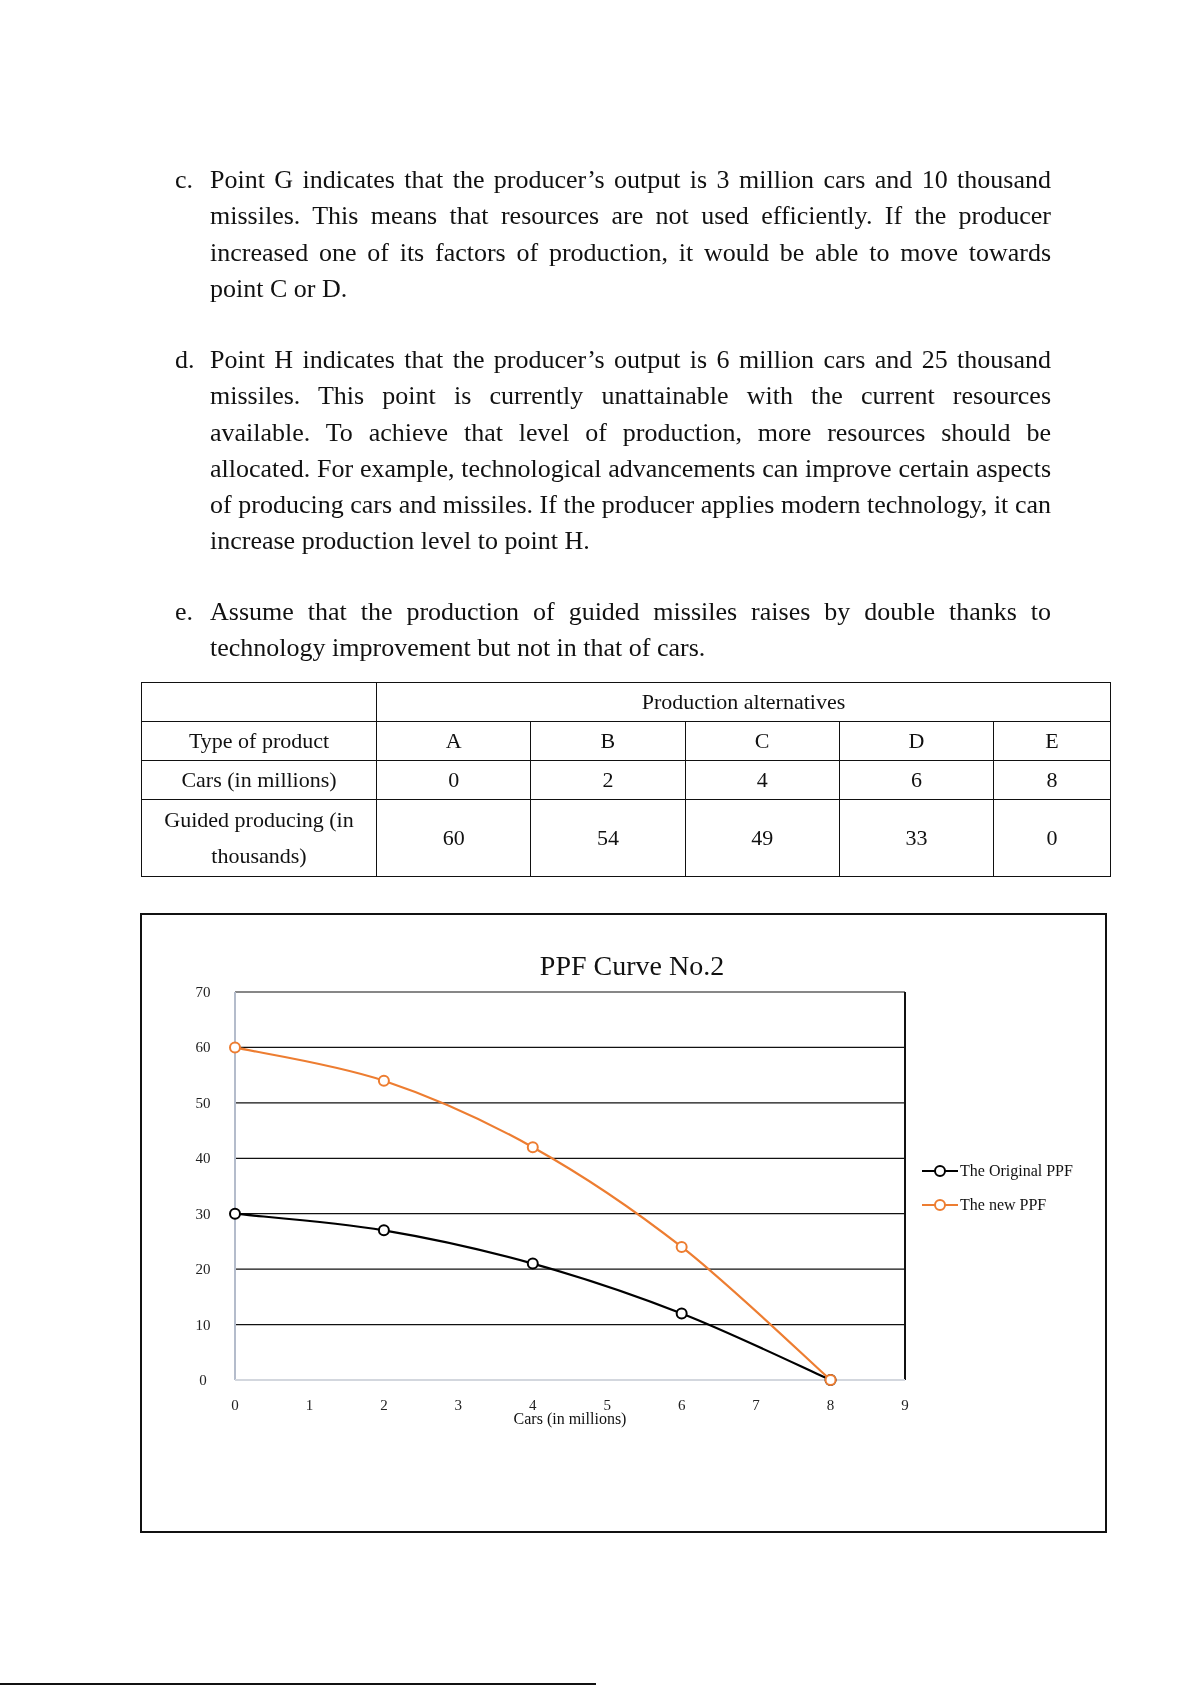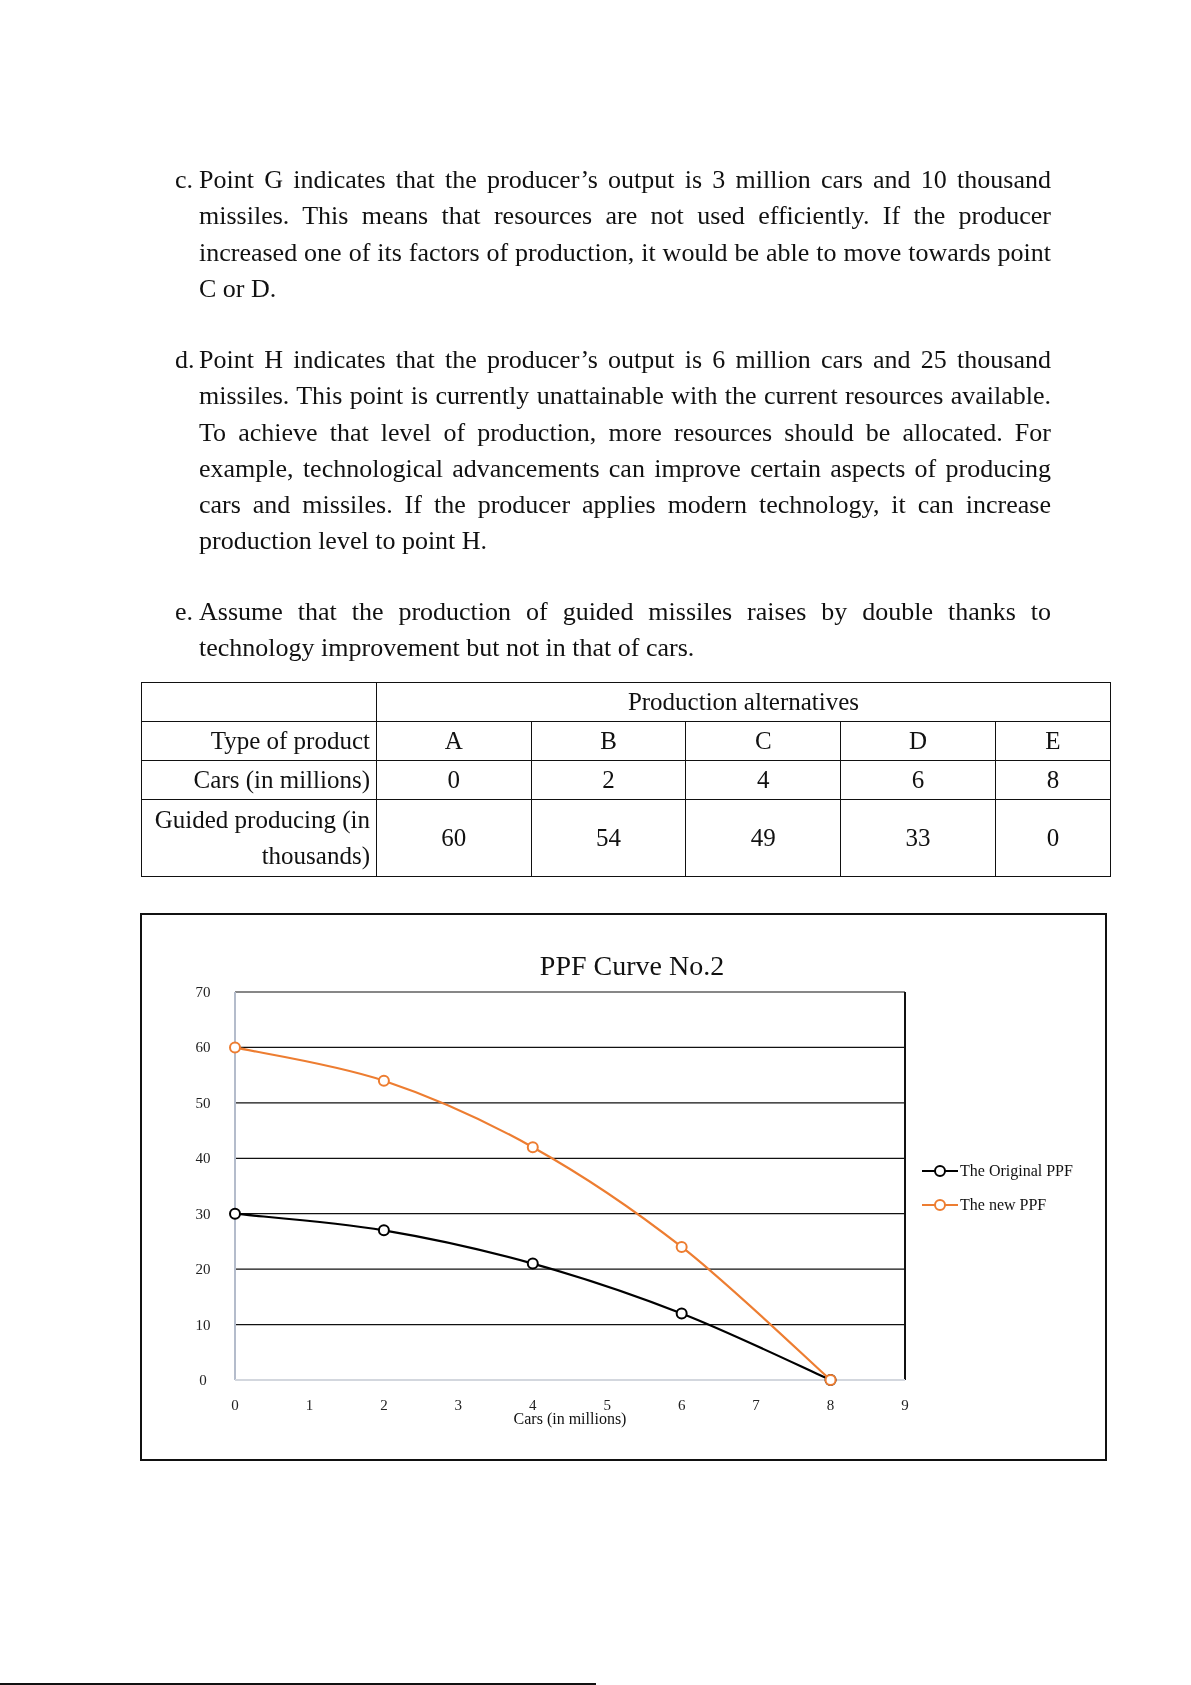--- a/index.html
+++ b/index.html
@@ -1,31 +1,31 @@
 <!DOCTYPE html>
 <html><head>
   <meta charset="utf-8">
   <style>
     html, body { margin: 0; padding: 0; background: #ffffff; }
     body { width: 1191px; height: 1685px; position: relative; overflow: hidden;
            font-family: "Liberation Serif", "DejaVu Serif", serif; color: #111; }
     .para { position: absolute; left: 175px; width: 876px; font-size: 26px; line-height: 36.3px; }
     .para .marker { position: absolute; left: 0; top: 0; width: 35px; }
-    .para .body { margin-left: 24px; text-align: justify; text-align-last: left; }
+    .para .body { margin-left: 35px; text-align: justify; text-align-last: left; }
     #para-c { top: 162px; }
     #para-d { top: 342px; }
     #para-e { top: 594px; }
 
     table.alts { position: absolute; left: 141px; top: 682px; width: 970px; border-collapse: collapse;
-                 font-size: 25px; }
+                 font-size: 22px; }
     table.alts td { border: 1.3px solid #111; padding: 0 6px; height: 38px; text-align: center; vertical-align: middle; }
-    table.alts td.rowlabel { text-align: right; width: 222px; margin-left: 26px; }
+    table.alts td.rowlabel { text-align: center; width: 222px; margin-left: 26px; }
     table.alts tr.tall td { height: 76px; line-height: 36px; }
 
-    .chart-frame { position: absolute; left: 140px; top: 913px; width: 967px; height: 548px;
+    .chart-frame { position: absolute; left: 140px; top: 913px; width: 967px; height: 620px;
                    border: 2.5px solid #111; box-sizing: border-box; }
     svg#ppf-chart { position: absolute; left: 0; top: 0; }
     .bottom-rule { position: absolute; left: 0; top: 1683px; width: 596px; height: 2px; background: #111; }
   </style>
 </head>
 <body>
 
 <div class="para" id="para-c">
   <span class="marker">c.</span>
   <div class="body">Point G indicates that the producer’s output is 3 million cars and 10 thousand missiles. This means that resources are not used efficiently. If the producer increased one of its factors of production, it would be able to move towards point C or D.</div>

